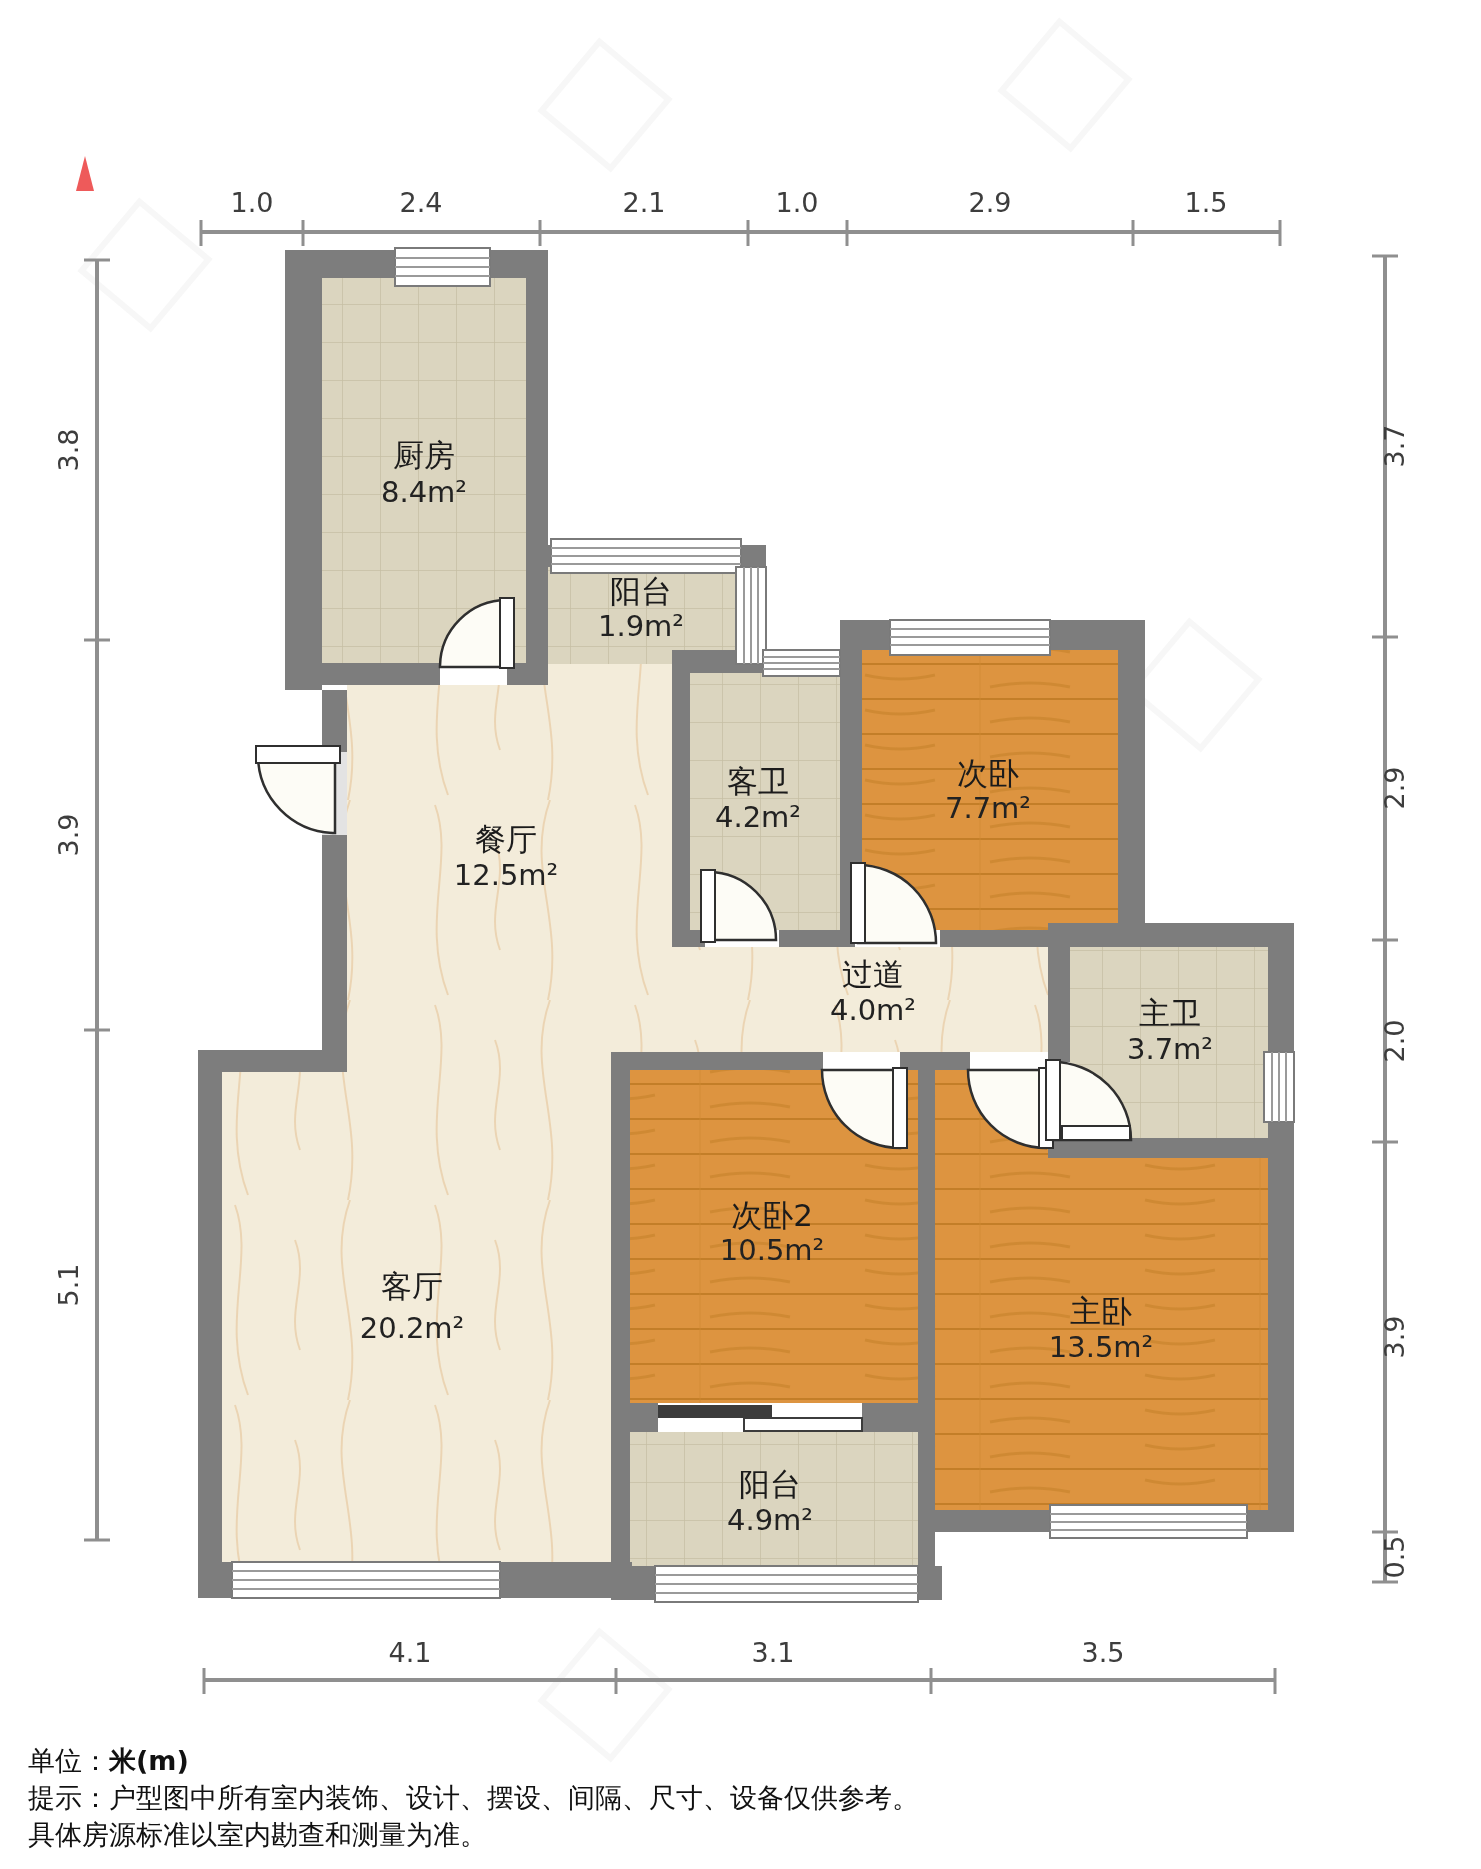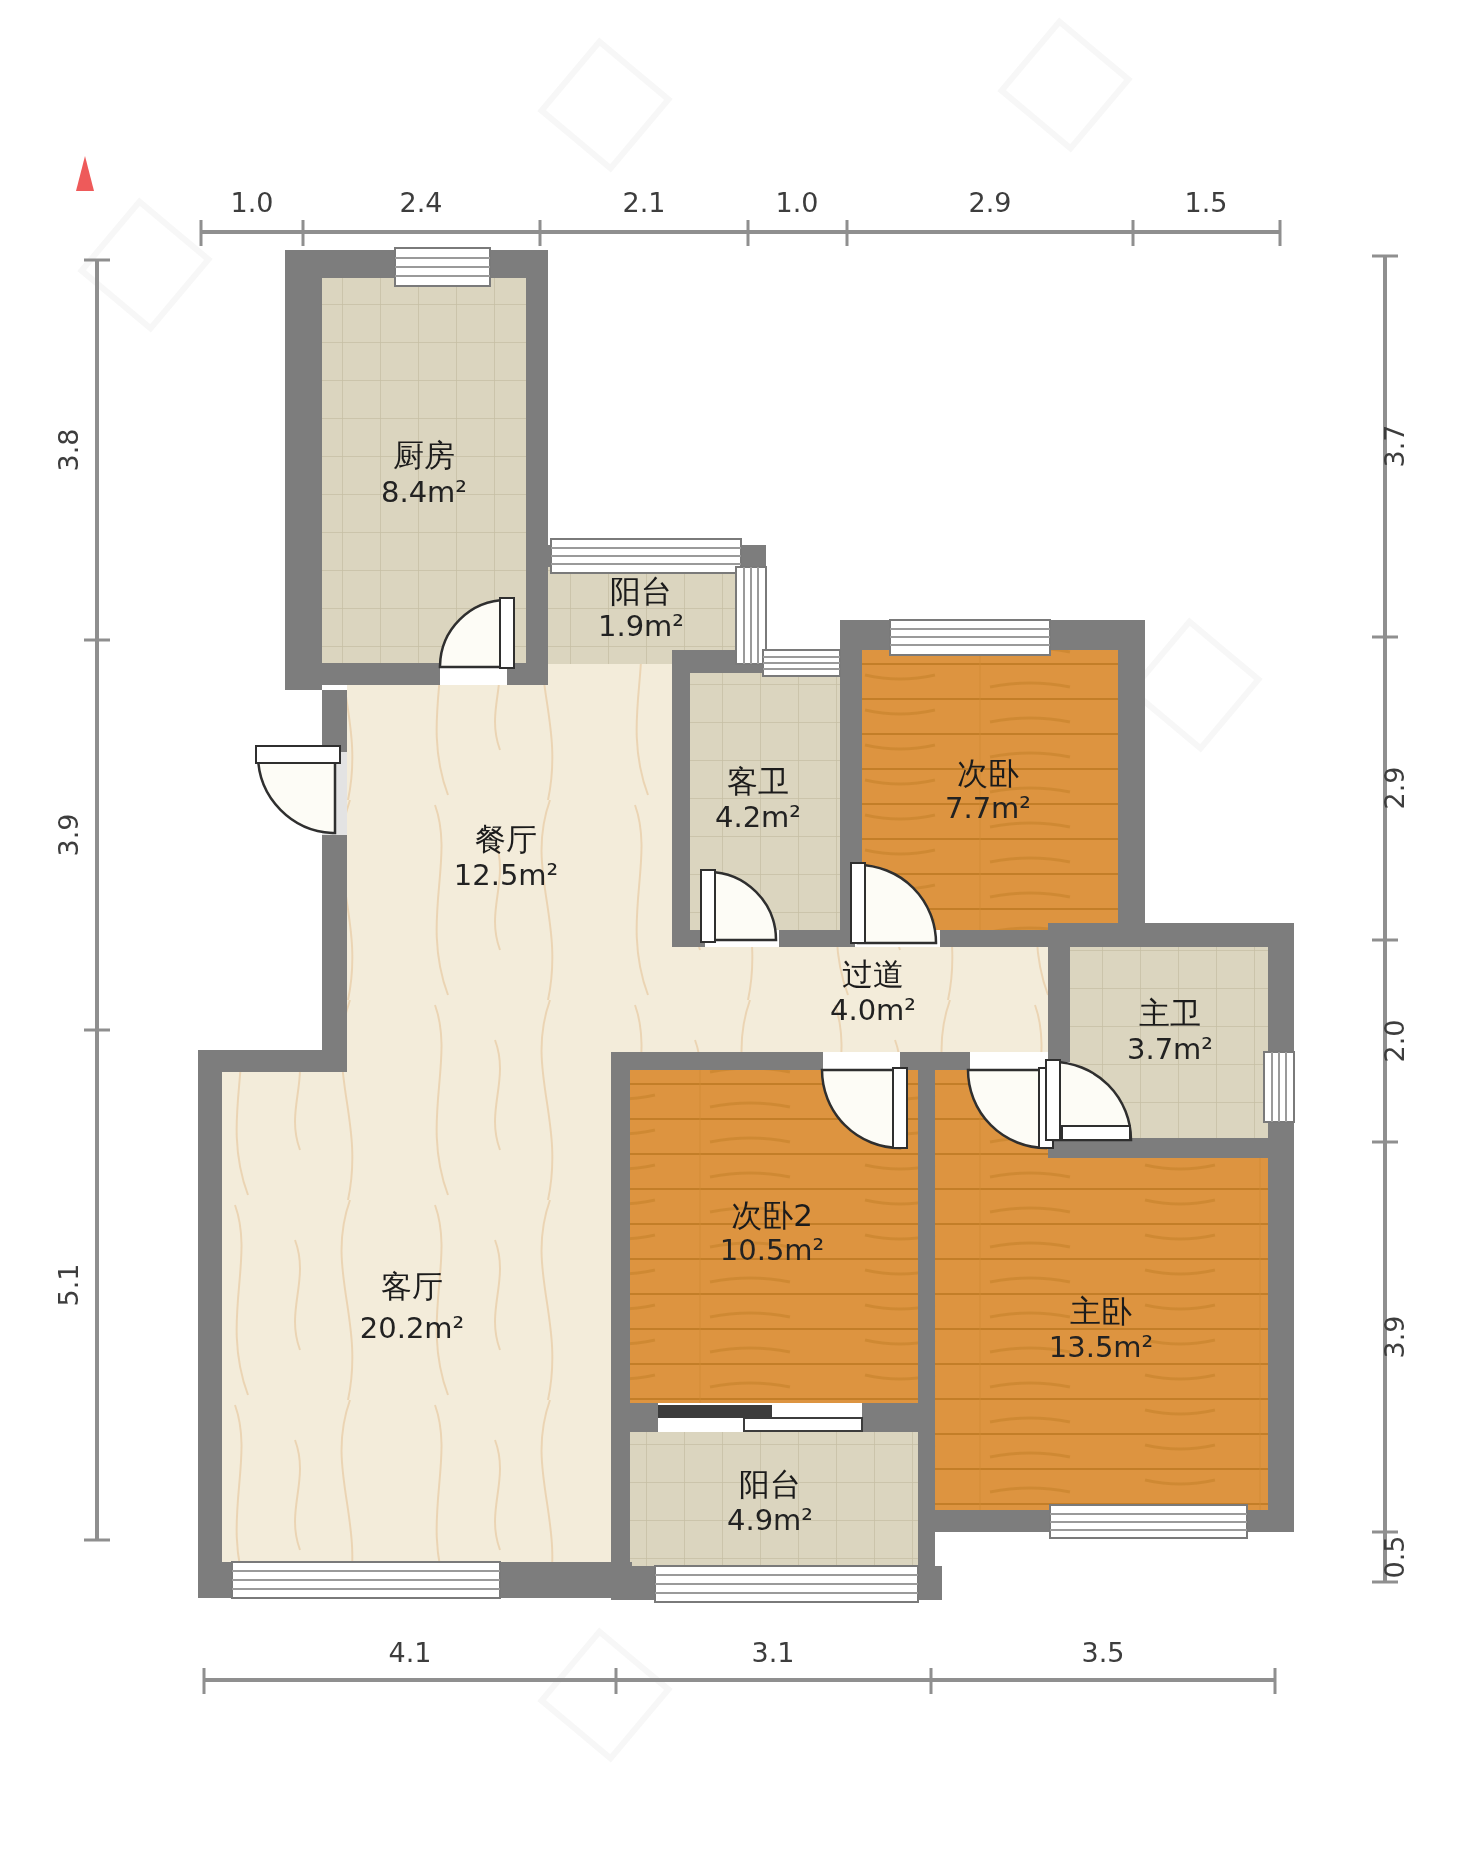--- a/index.html
+++ b/index.html
@@ -286,13 +286,20 @@
     </g>
     <text class="dim" x="1404" y="446" transform="rotate(-90 1404 446)">3.7</text>
     <text class="dim" x="1404" y="788" transform="rotate(-90 1404 788)">2.9</text>
     <text class="dim" x="1404" y="1041" transform="rotate(-90 1404 1041)">2.0</text>
     <text class="dim" x="1404" y="1337" transform="rotate(-90 1404 1337)">3.9</text>
     <text class="dim" x="1404" y="1557" transform="rotate(-90 1404 1557)">0.5</text>
   </g>
 </svg>
 
 
+<div class="footer">
+  <div>
+    <span>单位：</span><b>米(m)</b>
+  </div>
+  <div>提示：户型图中所有室内装饰、设计、摆设、间隔、尺寸、设备仅供参考。</div>
+  <div>具体房源标准以室内勘查和测量为准。</div>
 </div>
+</div>
 
 </body></html>

